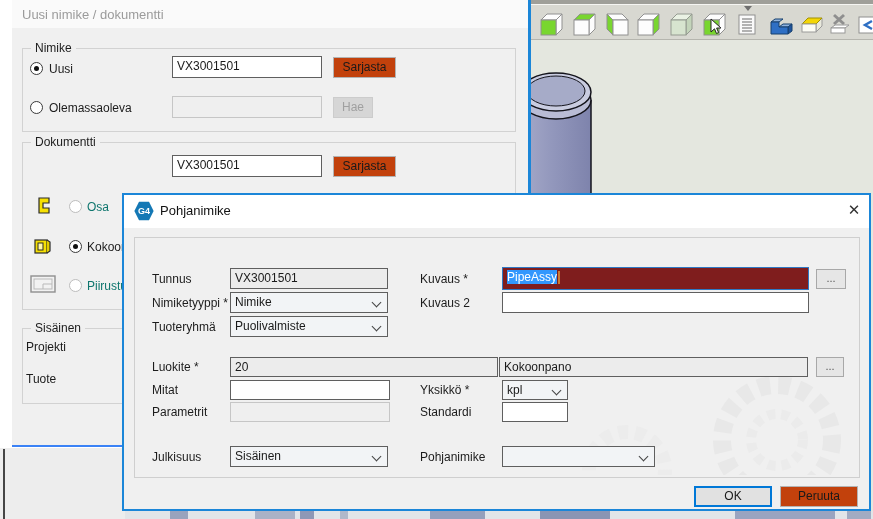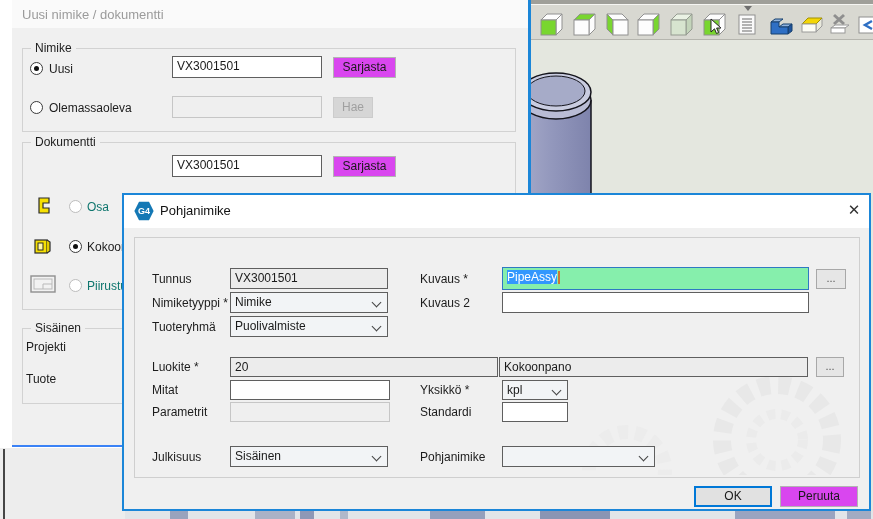--- a/index.html
+++ b/index.html
@@ -6,30 +6,30 @@
   #screen{position:relative;width:873px;height:519px;overflow:hidden;
           font-family:"Liberation Sans",sans-serif;background:#fff;}
   .abs{position:absolute;}
   .lbl{font-size:12px;color:#1c1c1c;white-space:nowrap;}
   .lbl.dim{color:#0f766e;}
   
   .field{position:absolute;box-sizing:border-box;background:#fff;border:1px solid #5f5f5f;
          font-size:12px;color:#1a1a1a;padding:2px 4px;overflow:hidden;white-space:nowrap;}
   .field.ro{background:#ececec;}
   .field.dis{background:#efefef;border-color:#c6c6c6;}
-  .field.focus{background:#86efac;border:1px solid #2f78c3;}
+  .field.focus{background:#7f1d1d;border:1px solid #2f78c3;}
   .sel-text{background:#3297fd;color:#fff;}
   .caret{display:inline-block;width:2px;height:13px;background:#cc7a33;vertical-align:middle;margin-left:1px;}
   
   .combo{position:absolute;box-sizing:border-box;background:#f2f4f6;border:1px solid #5f5f5f;
          font-size:12px;color:#1a1a1a;padding:2px 18px 2px 4px;overflow:hidden;white-space:nowrap;}
   .chev{position:absolute;right:7px;top:6px;width:6px;height:6px;
         border-right:1.6px solid #444;border-bottom:1.6px solid #444;transform:rotate(45deg);}
   
-  .btn{position:absolute;box-sizing:border-box;background:#d946ef;border:1px solid #b3b3b3;
+  .btn{position:absolute;box-sizing:border-box;background:#c2410c;border:1px solid #b3b3b3;
        font-size:12px;color:#1a1a1a;text-align:center;line-height:18px;}
   .btn.dis{background:#d6d6d6;border-color:#cccccc;color:#a0a0a0;}
   .btn.def{border:2px solid #0078d7;background:#e1e1e1;line-height:16px;}
   .btn.small{font-size:11px;color:#555;line-height:16px;background:#e6e6e6;border-color:#a8a8a8;}
   
   .grp{position:absolute;box-sizing:border-box;border:1px solid #d2d2d2;}
   .glabel{position:absolute;top:-8px;left:8px;background:#f0f0f0;padding:0 4px;font-size:12px;color:#1c1c1c;}
   
   .radio{position:absolute;width:13px;height:13px;border-radius:50%;background:#fff;
          border:1px solid #3a3a3a;box-sizing:border-box;}

